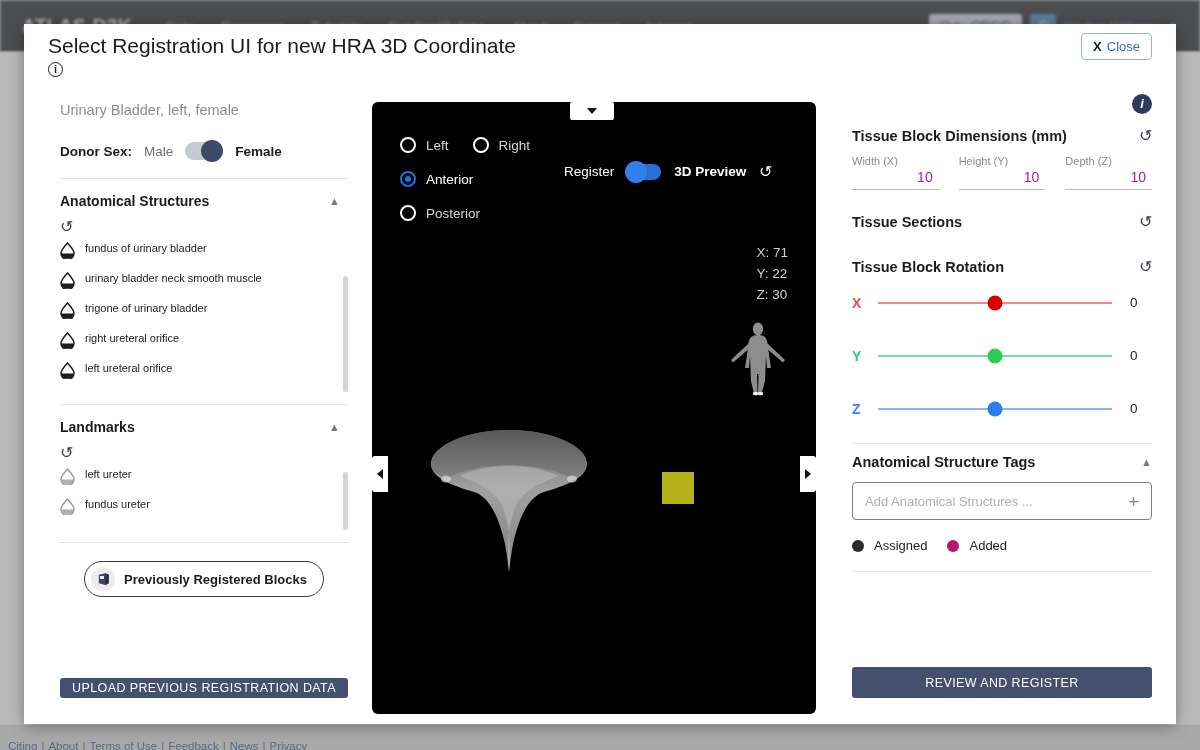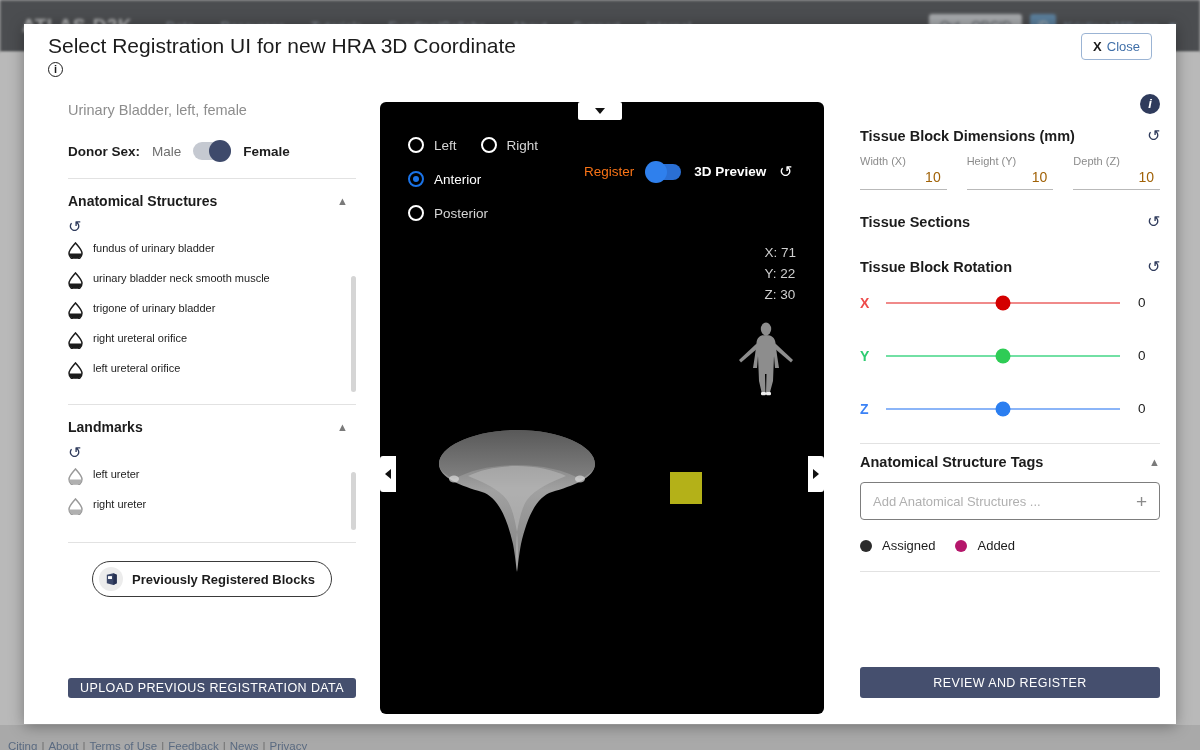--- a/index.html
+++ b/index.html
@@ -77,21 +77,21 @@
   }
   #close-btn {
     position: absolute; right: 24px; top: 9px;
     border: 1px solid #9bb4d4; border-radius: 4px; background: #fff;
     padding: 5px 11px; font-size: 13px; color: #3f6fa8; cursor: pointer;
     display: flex; align-items: center; gap: 5px;
   }
   #close-btn .x { font-weight: 700; color: #1a1a1a; }
 
   #modal-body {
-    position: absolute; left: 8px; top: 56px; width: 1152px; height: 644px;
+    position: absolute; left: 0; top: 56px; width: 1152px; height: 644px;
     display: flex; padding: 0 12px 12px 12px; gap: 12px;
   }
 
   
   #left-panel {
     width: 324px; flex: none; position: relative;
     display: flex; flex-direction: column;
     padding: 22px 12px 0 24px;
   }
   #organ-name { font-size: 14.5px; color: #8d8d8d; }
@@ -179,21 +179,21 @@
     content: ''; position: absolute; left: 3px; top: 3px;
     width: 6px; height: 6px; border-radius: 50%; background: #1a73e8;
   }
   .radio-lbl { color: #d6d6d6; font-size: 13.5px; margin-right: 24px; }
   .radio-lbl.on { color: #ffffff; }
 
   #register-row {
     position: absolute; left: 192px; top: 60px;
     display: flex; align-items: center; gap: 13px;
   }
-  #register-lbl { color: #f97316; font-size: 13.5px; font-weight: 400; cursor: pointer; margin-left: 12px; }
+  #register-lbl { color: #ffffff; font-size: 13.5px; font-weight: 400; cursor: pointer; }
   #mode-toggle {
     width: 34px; height: 16px; border-radius: 9px; background: #2a6fd4; position: relative; cursor: pointer;
   }
   #mode-toggle .knob {
     position: absolute; left: -2px; top: -3px; width: 22px; height: 22px;
     border-radius: 50%; background: #2f80ed;
   }
   #preview-lbl { color: #ffffff; font-size: 13.5px; font-weight: 700; cursor: pointer; }
   #vp-reset { color: #ffffff; font-size: 16px; cursor: pointer; display:inline-block; transform: scaleX(-1); }
 
@@ -233,21 +233,21 @@
     display: flex; align-items: center; justify-content: space-between;
     margin-top: 12px;
   }
   .r-head .t { font-size: 14.5px; font-weight: 700; color: #1c1c1c; }
 
   #dims-row { display: flex; gap: 20px; margin-top: 10px; }
   .dim-field { flex: 1; }
   .dim-label { font-size: 11px; color: #8b8b8b; }
   .dim-input {
     width: 100%; border: none; border-bottom: 1px solid #b9b9b9;
-    font-size: 14px; color: #a16207; text-align: right;
+    font-size: 14px; color: #a21caf; text-align: right;
     padding: 2px 6px 4px 0; font-family: inherit; background: transparent;
     outline: none;
   }
 
   #sections-row { display: flex; gap: 20px; margin-top: 12px; width: 73%; }
   .sec-field { flex: 1; }
   .sec-input {
     width: 100%; border: none; border-bottom: 1px solid #b9b9b9;
     font-size: 13.5px; padding: 2px 0 4px 0; font-family: inherit;
     background: transparent; outline: none; color: #1c1c1c;
@@ -466,21 +466,21 @@
             </span>
           <span>left ureter</span>
         </div>
         <div class="struct-item">
           <span class="drop">
               <svg width="15" height="17" viewBox="0 0 15 17">
                 <path d="M7.5 1 C4 5.2 1 8.2 1 11.1 A6.5 6.5 0 0 0 14 11.1 C14 8.2 11 5.2 7.5 1 Z" fill="none" stroke="#9a9a9a" stroke-width="1.5"></path>
                 <path d="M1.1 11.4 A6.5 6.5 0 0 0 13.9 11.4 Z" fill="#b0b0b0"></path>
               </svg>
             </span>
-          <span>right ureter</span>
+          <span>fundus ureter</span>
         </div>
       </div>
 
       <div class="divider" style="margin-top:8px"></div>
 
       <div id="prev-blocks-btn">
         <span class="cube-wrap">
           <svg width="15" height="15" viewBox="0 0 16 16">
             <path d="M3 3 L10 1.4 L13.6 3 L13.6 12 L10 13.8 L3 12 Z" fill="#3a4668"></path>
             <path d="M10 1.4 L13.6 3 L13.6 12 L10 13.8 Z" fill="#263052"></path>

